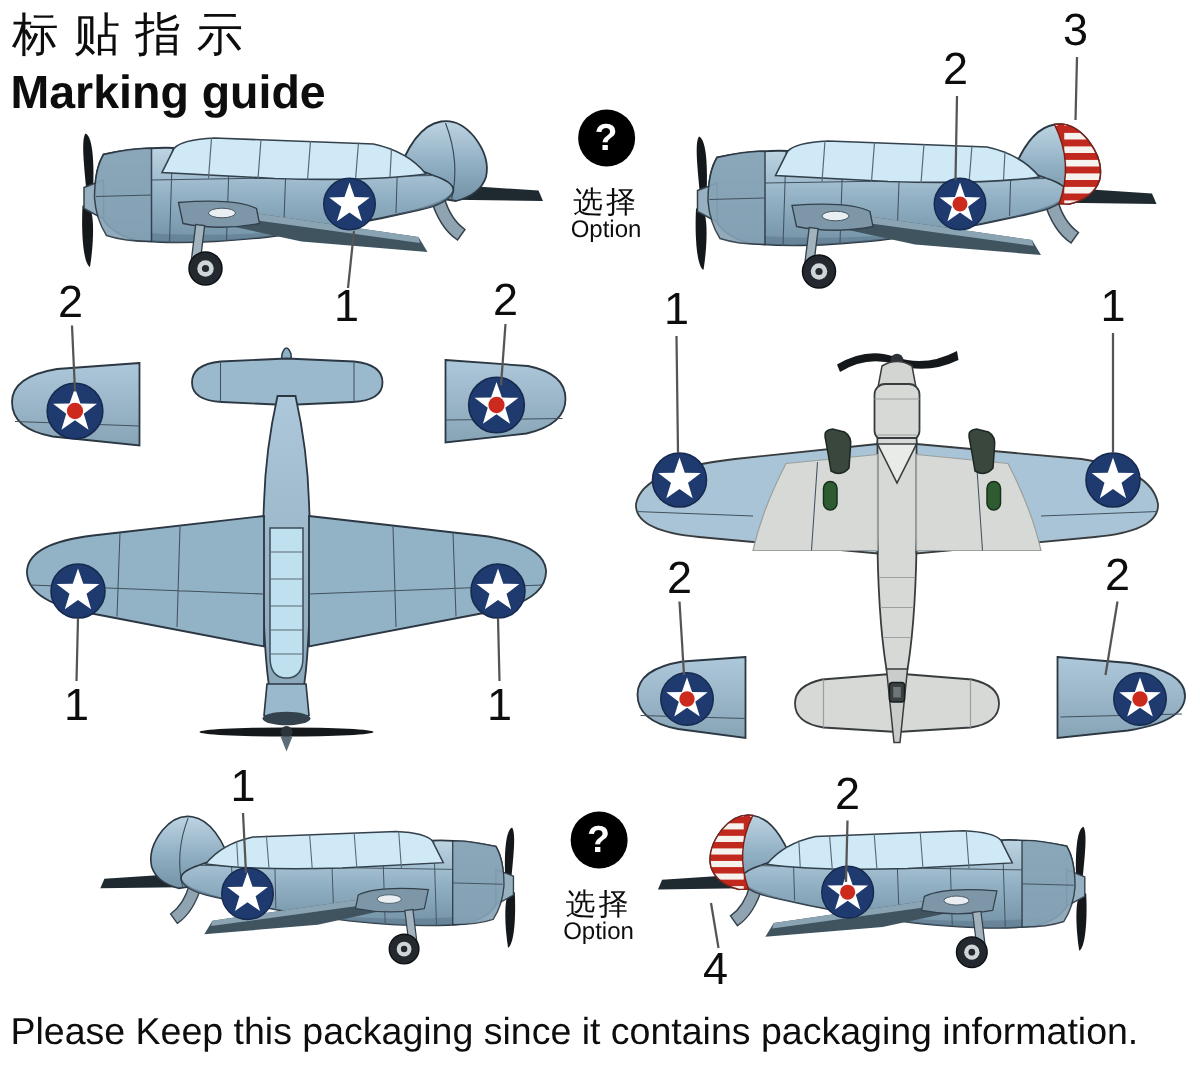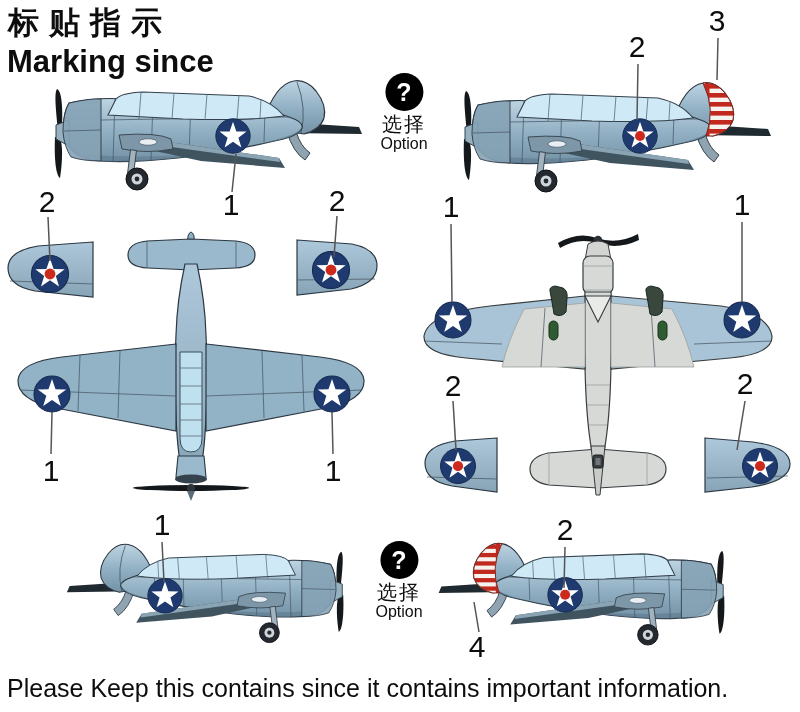--- a/index.html
+++ b/index.html
@@ -1,25 +1,25 @@
 <!DOCTYPE html>
 <html><head>
 <meta charset="utf-8">
 <style>
   html,body{margin:0;padding:0;background:#fff}
   .page{position:relative;width:800px;height:712px;background:#ffffff;overflow:hidden;
         font-family:"Liberation Sans","DejaVu Sans",sans-serif;color:#0d0d0d}
   .art{position:absolute;left:0;top:0}
-  .title-zh{position:absolute;left:8px;top:2px;font-size:31px;font-weight:700;letter-spacing:10px}
+  .title-zh{position:absolute;left:8px;top:2px;font-size:31px;font-weight:400;letter-spacing:10px}
   .title-en{position:absolute;left:7px;top:44px;font-size:31px;font-weight:700}
   .callout{position:absolute;font-size:30px;font-weight:400;line-height:1;transform:translateX(-50%)}
   .option{position:absolute;display:flex;flex-direction:column;align-items:center;transform:translateX(-50%)}
   .qmark{width:38px;height:38px;border-radius:50%;background:#000;color:#fff;font-size:25px;
          font-weight:700;display:flex;align-items:center;justify-content:center}
-  .opt-zh{font-size:20px;margin-top:0;letter-spacing:2px}
+  .opt-zh{font-size:20px;margin-top:10px;letter-spacing:2px}
   .opt-en{font-size:16px;margin-top:-3px}
   .footer-zh{position:absolute;left:8px;top:648px;font-size:23px}
   .footer-en{position:absolute;left:7px;top:674px;font-size:25px}
 </style>
 </head>
 <body>
 
 <div class="page">
 
   <svg class="art" width="800" height="712" viewBox="0 0 800 712">
@@ -188,21 +188,21 @@
       <path d="M742,222 L742,302"></path>
       <path d="M453,401 L456,450"></path>
       <path d="M745,401 L737,450"></path>
       <path d="M162,542 L164,582"></path>
       <path d="M565,547 L564,588"></path>
       <path d="M479,632 L474,602"></path>
     </g>
   </svg>
 
   <div class="title-zh">标贴指示</div>
-  <div class="title-en">Marking since</div>
+  <div class="title-en">Marking guide</div>
 
   <div class="option" style="left:404px;top:73px">
     <div class="qmark">
         <span>?</span>
       </div>
     <div class="opt-zh">选择</div>
     <div class="opt-en">Option</div>
   </div>
 
   <div class="option" style="left:399px;top:541px">
@@ -221,15 +221,15 @@
   <div class="callout" style="left:51px;top:456px">1</div>
   <div class="callout" style="left:333px;top:456px">1</div>
   <div class="callout" style="left:451px;top:192px">1</div>
   <div class="callout" style="left:742px;top:190px">1</div>
   <div class="callout" style="left:453px;top:371px">2</div>
   <div class="callout" style="left:745px;top:369px">2</div>
   <div class="callout" style="left:162px;top:510px">1</div>
   <div class="callout" style="left:565px;top:515px">2</div>
   <div class="callout" style="left:477px;top:632px">4</div>
 
-  <div class="footer-en">Please Keep this contains since it contains important information.</div>
+  <div class="footer-en">Please Keep this packaging since it contains packaging information.</div>
 
 </div>
 
 </body></html>

